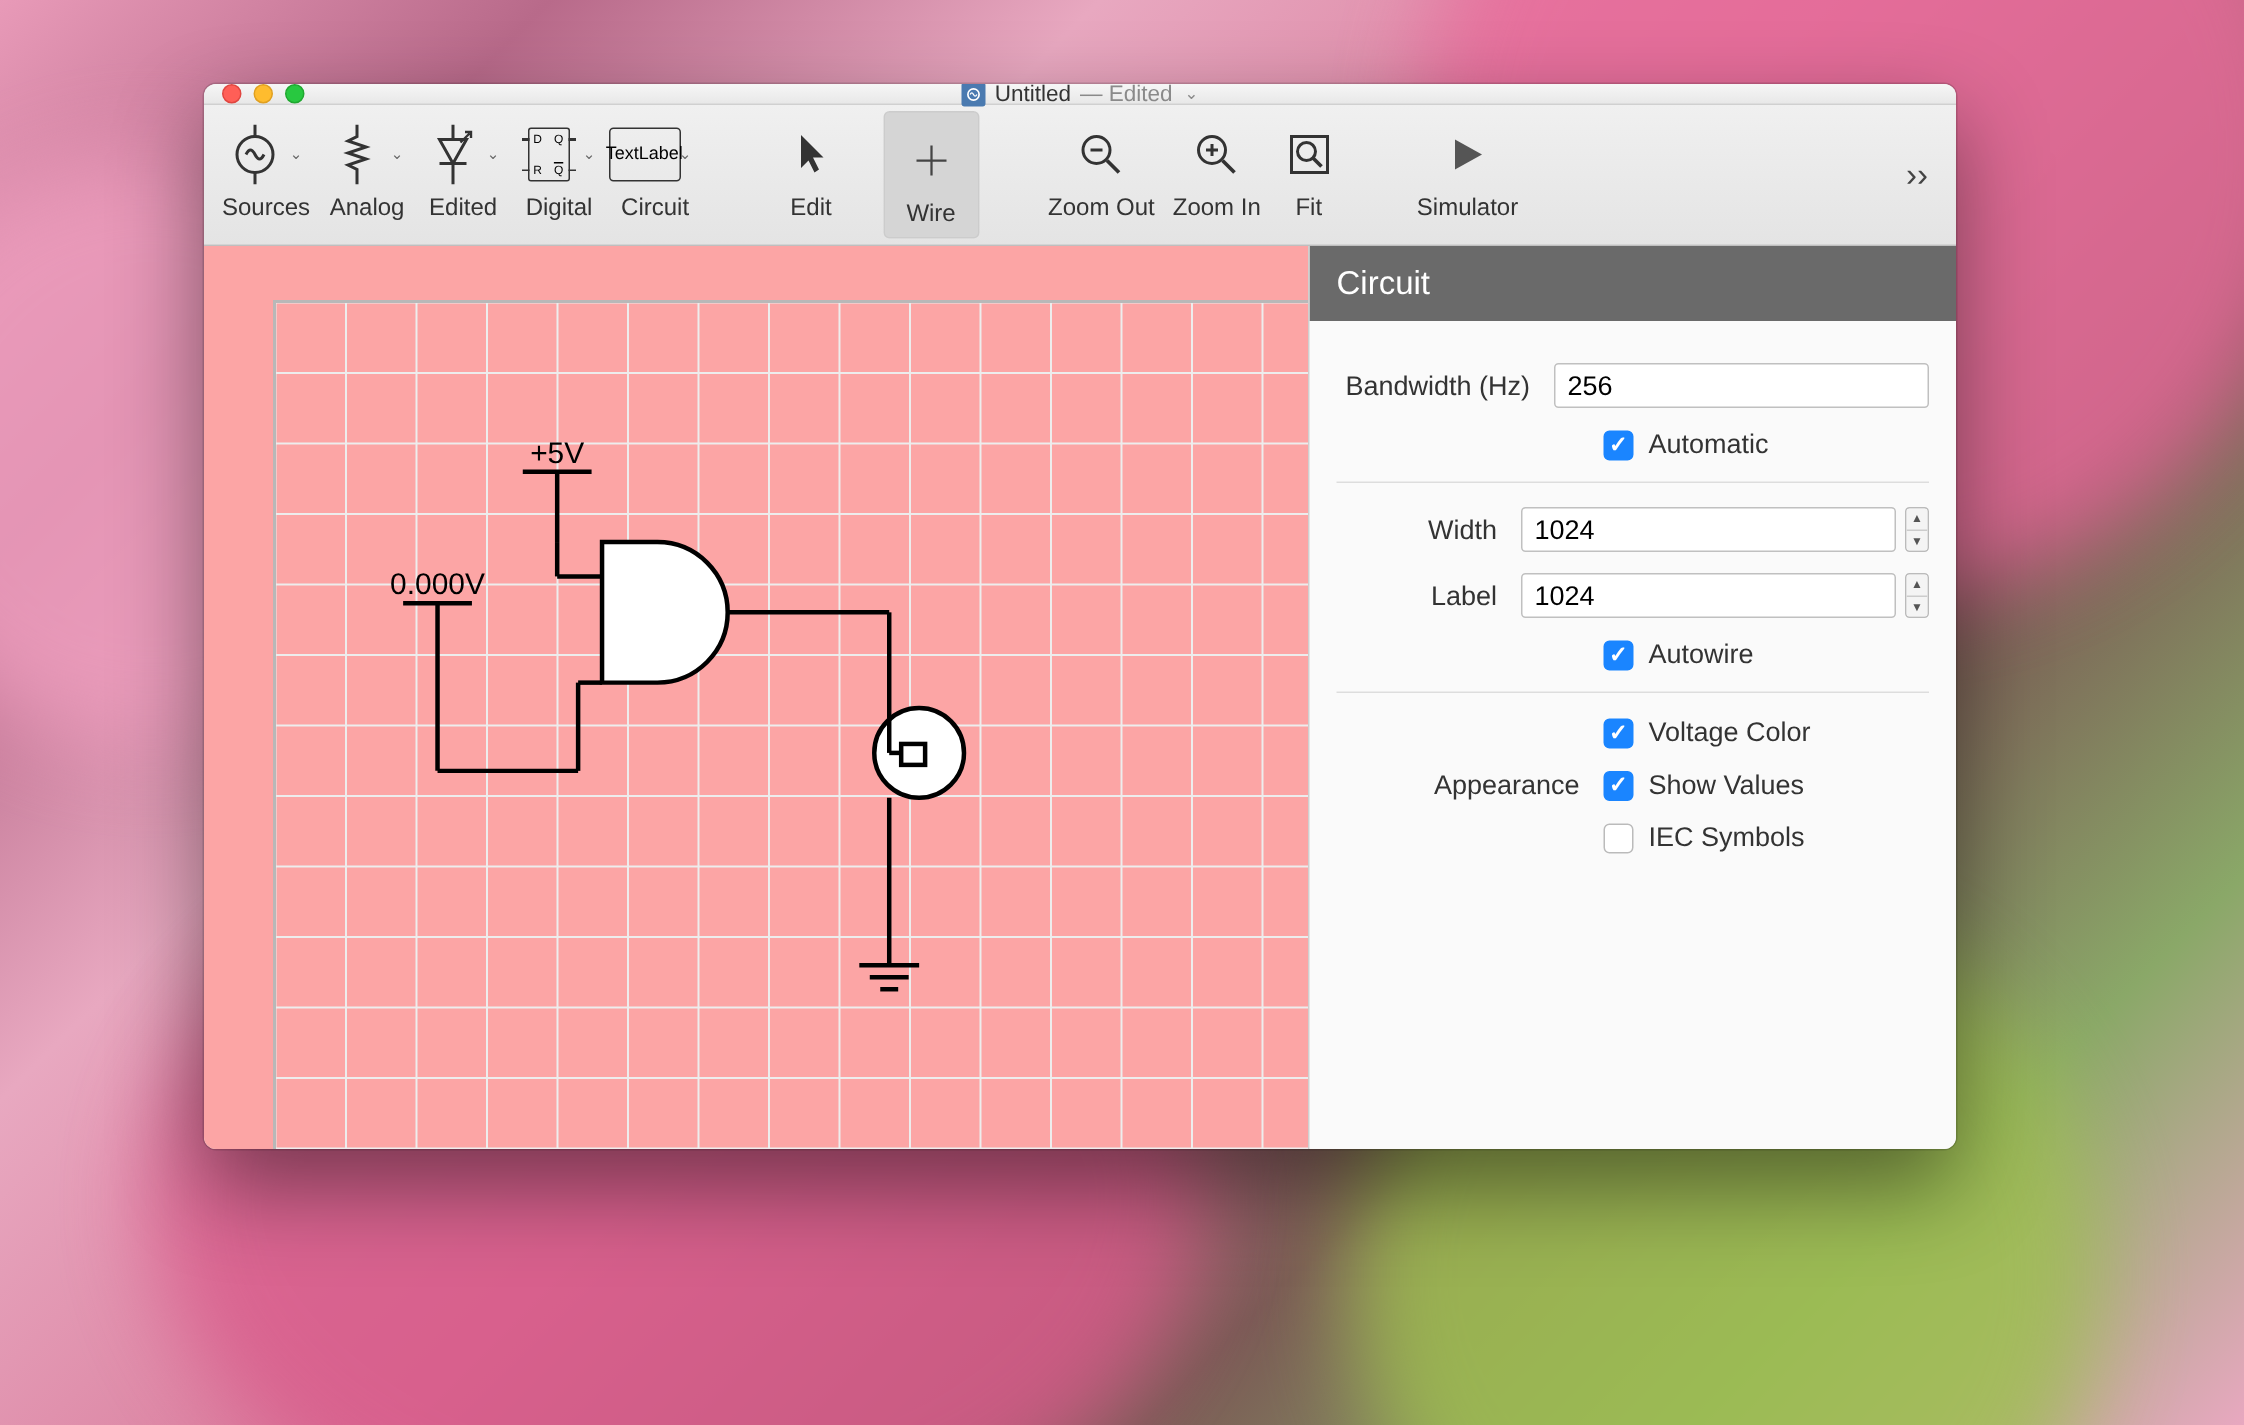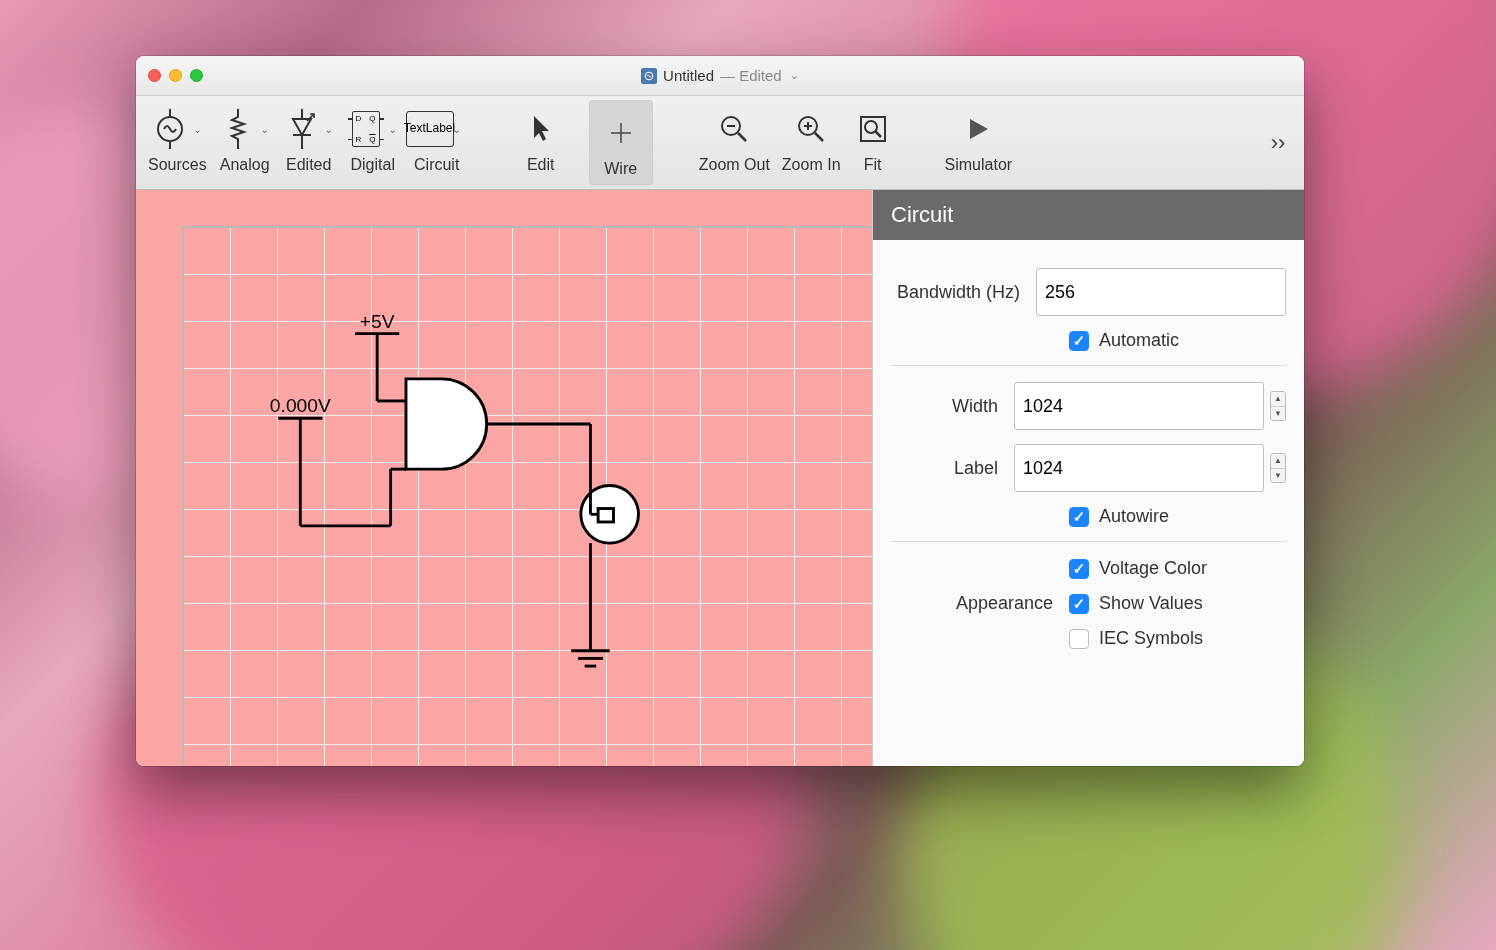--- a/index.html
+++ b/index.html
@@ -23,21 +23,21 @@
     background: #ececec;
     border-radius: 8px;
     box-shadow: 0 25px 60px rgba(0,0,0,0.45), 0 0 0 1px rgba(0,0,0,0.15);
     overflow: hidden;
     display: flex;
     flex-direction: column;
   }
 
   
   .titlebar {
-    height: 40px;
+    height: 14px;
     background: linear-gradient(#f6f6f6, #e8e8e8);
     border-bottom: 1px solid #d0d0d0;
     display:flex;
     align-items:center;
     position:relative;
   }
   .traffic-lights { display:flex; gap:8px; margin-left:12px; }
   .tl { width:13px; height:13px; border-radius:50%; }
   .tl-close { background:#ff5f57; border:0.5px solid #e04640; }
   .tl-min   { background:#febc2e; border:0.5px solid #e0a020; }
@@ -99,21 +99,21 @@
     overflow:hidden;
   }
   .insp-header {
     background:#6a6a6a; color:#fff; font-size:22px; padding:12px 18px; font-weight:400;
   }
   .insp-body { padding: 28px 18px 0 18px; overflow:auto; }
   .insp-row { display:flex; align-items:center; margin-bottom:14px; }
   .insp-label { width:178px; text-align:right; padding-right:16px; font-size:18px; color:#333; }
   .insp-field { flex:1; display:flex; align-items:center; gap:6px; }
   .insp-input {
-    flex:1; height:48px; padding:2px 8px; font-size:18px;
+    flex:1; height:30px; padding:2px 8px; font-size:18px;
     border:1px solid #c0c0c0; border-radius:3px; background:#fff;
     font-family:inherit;
   }
   .stepper { width:16px; height:30px; display:flex; flex-direction:column; border:1px solid #bbb; border-radius:3px; overflow:hidden;}
   .step-up,.step-down{flex:1; display:flex;align-items:center;justify-content:center;font-size:8px;color:#555;background:#f4f4f4;}
   .step-up{border-bottom:1px solid #ccc;}
   .checkbox {
     width:20px; height:20px; border-radius:4px; display:inline-flex; align-items:center; justify-content:center;
     border:1px solid #bbb; background:#fff; flex-shrink:0;
   }

